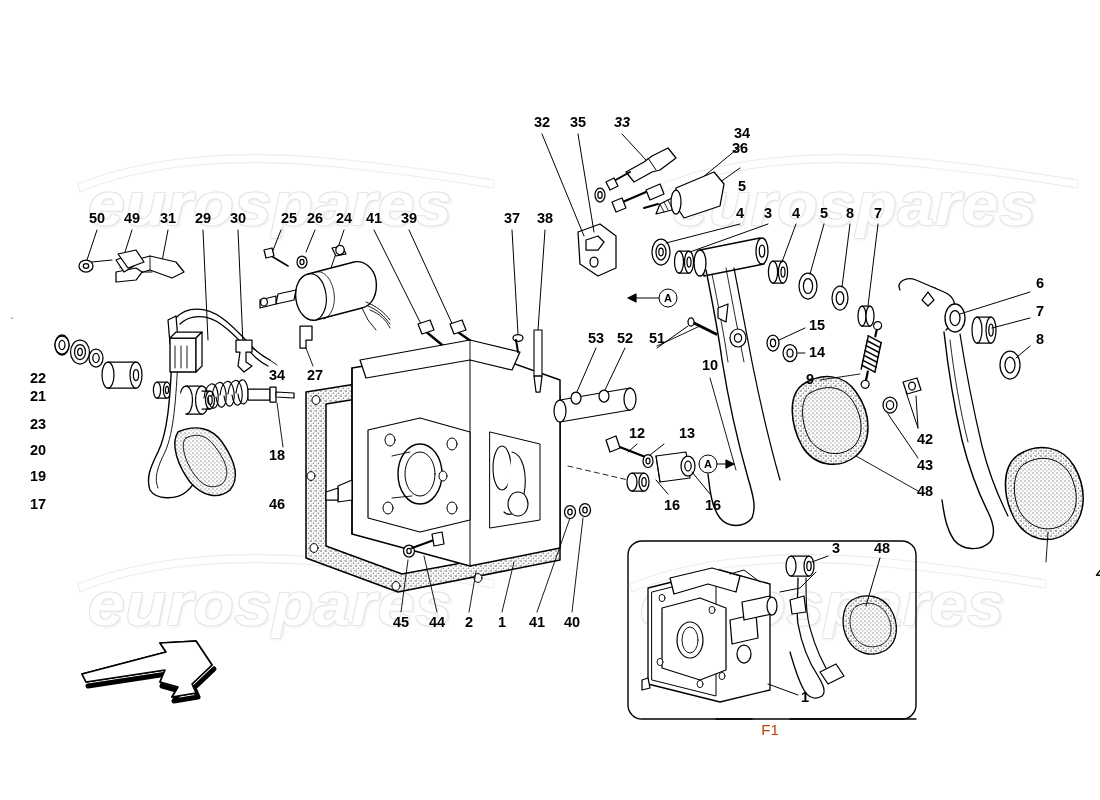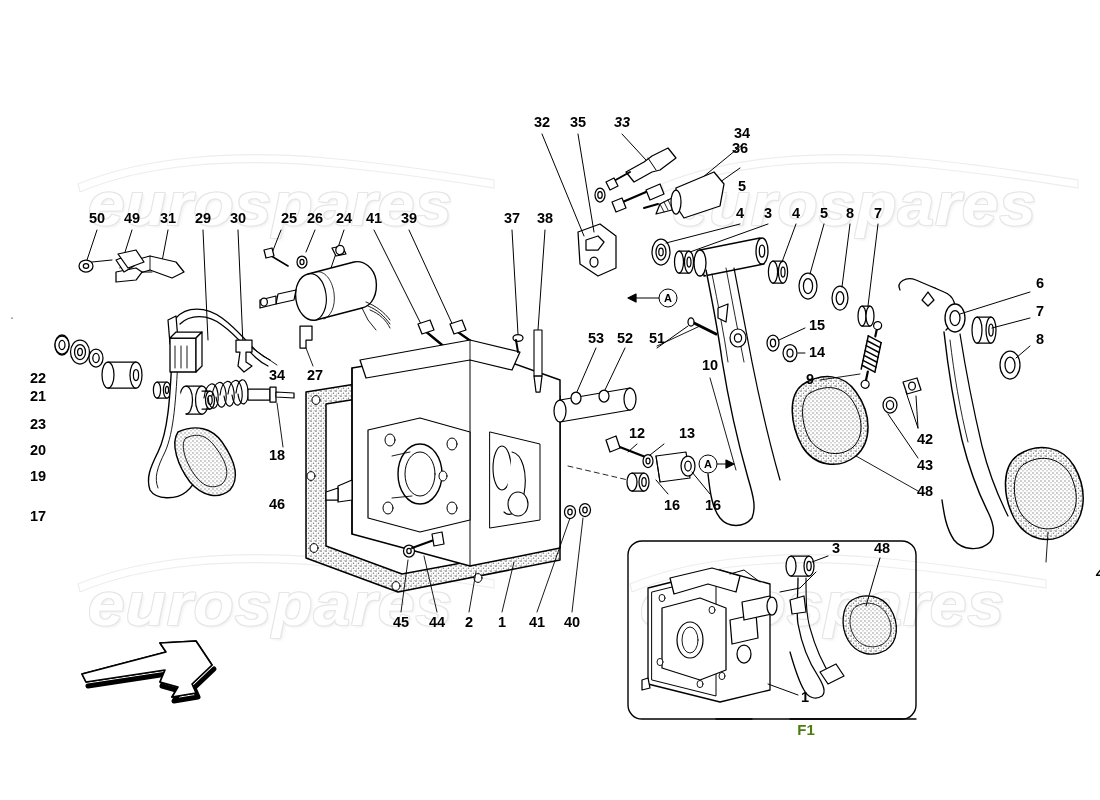--- a/index.html
+++ b/index.html
@@ -76,24 +76,23 @@
     white-space: nowrap;
     transform: translate(-50%, -50%);
     user-select: none;
   }
   
   #f1-label {
     position: absolute;
     left: 770px;
     top: 729px;
     font-size: 15px;
-    font-weight: bold;
-    color: #4d7c0f;
+    font-weight: normal;
+    color: #c2410c;
     transform: translate(-50%, -50%);
-    margin-left: 36px;
   }
   .circ-a {
     position: absolute;
     width: 17px;
     height: 17px;
     border: 1.4px solid #000;
     border-radius: 50%;
     font-size: 11px;
     font-weight: bold;
     text-align: center;
@@ -626,21 +625,21 @@
       <div class="callout" style="left: 768px; top: 213px;">3</div>
       <div class="callout" style="left: 796px; top: 213px;">4</div>
       <div class="callout" style="left: 824px; top: 213px;">5</div>
       <div class="callout" style="left: 850px; top: 213px;">8</div>
       <div class="callout" style="left: 878px; top: 213px;">7</div>
       <div class="callout" style="left: 38px; top: 378px;">22</div>
       <div class="callout" style="left: 38px; top: 396px;">21</div>
       <div class="callout" style="left: 38px; top: 424px;">23</div>
       <div class="callout" style="left: 38px; top: 450px;">20</div>
       <div class="callout" style="left: 38px; top: 476px;">19</div>
-      <div class="callout" style="left: 38px; top: 516px;">17</div>
+      <div class="callout" style="left: 38px; top: 504px;">17</div>
       <div class="callout" style="left: 277px; top: 375px;">34</div>
       <div class="callout" style="left: 315px; top: 375px;">27</div>
       <div class="callout" style="left: 277px; top: 455px;">18</div>
       <div class="callout" style="left: 277px; top: 504px;">46</div>
       <div class="callout" style="left: 401px; top: 622px; text-align: center;">45</div>
       <div class="callout" style="left: 437px; top: 622px;">44</div>
       <div class="callout" style="left: 469px; top: 622px;">2</div>
       <div class="callout" style="left: 502px; top: 622px;">1</div>
       <div class="callout" style="left: 537px; top: 622px;">41</div>
       <div class="callout" style="left: 572px; top: 622px;">40</div>

